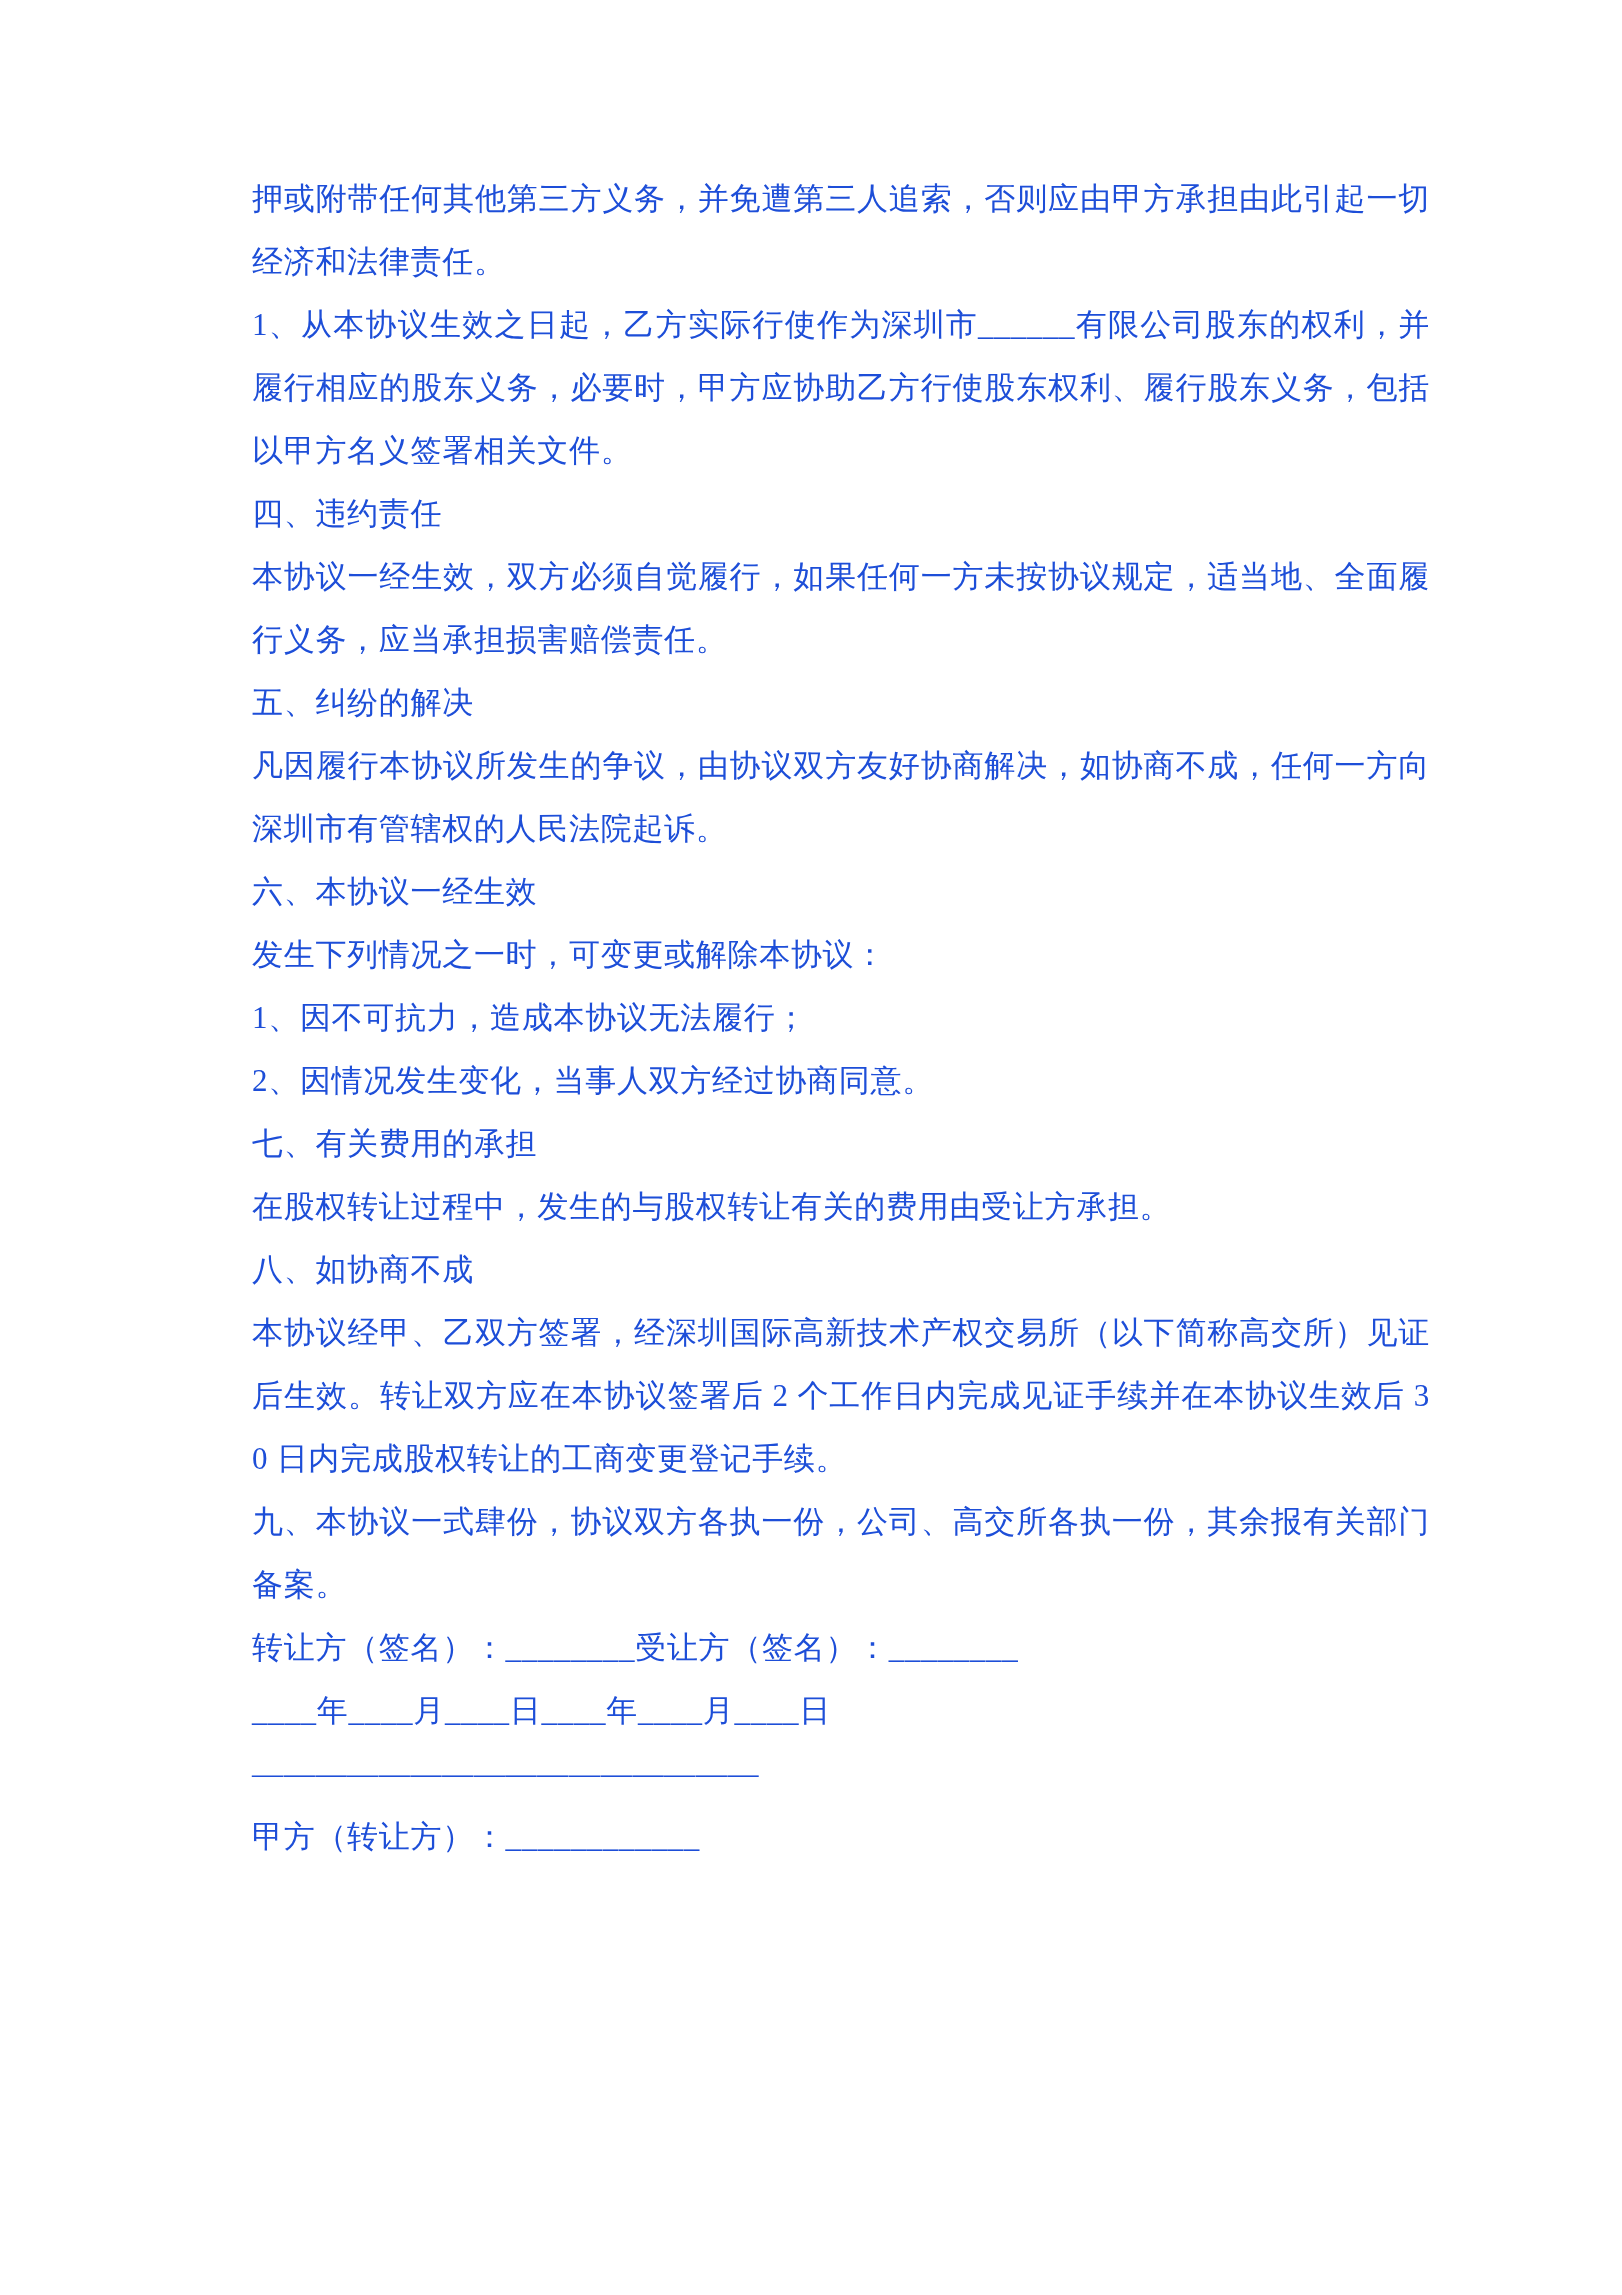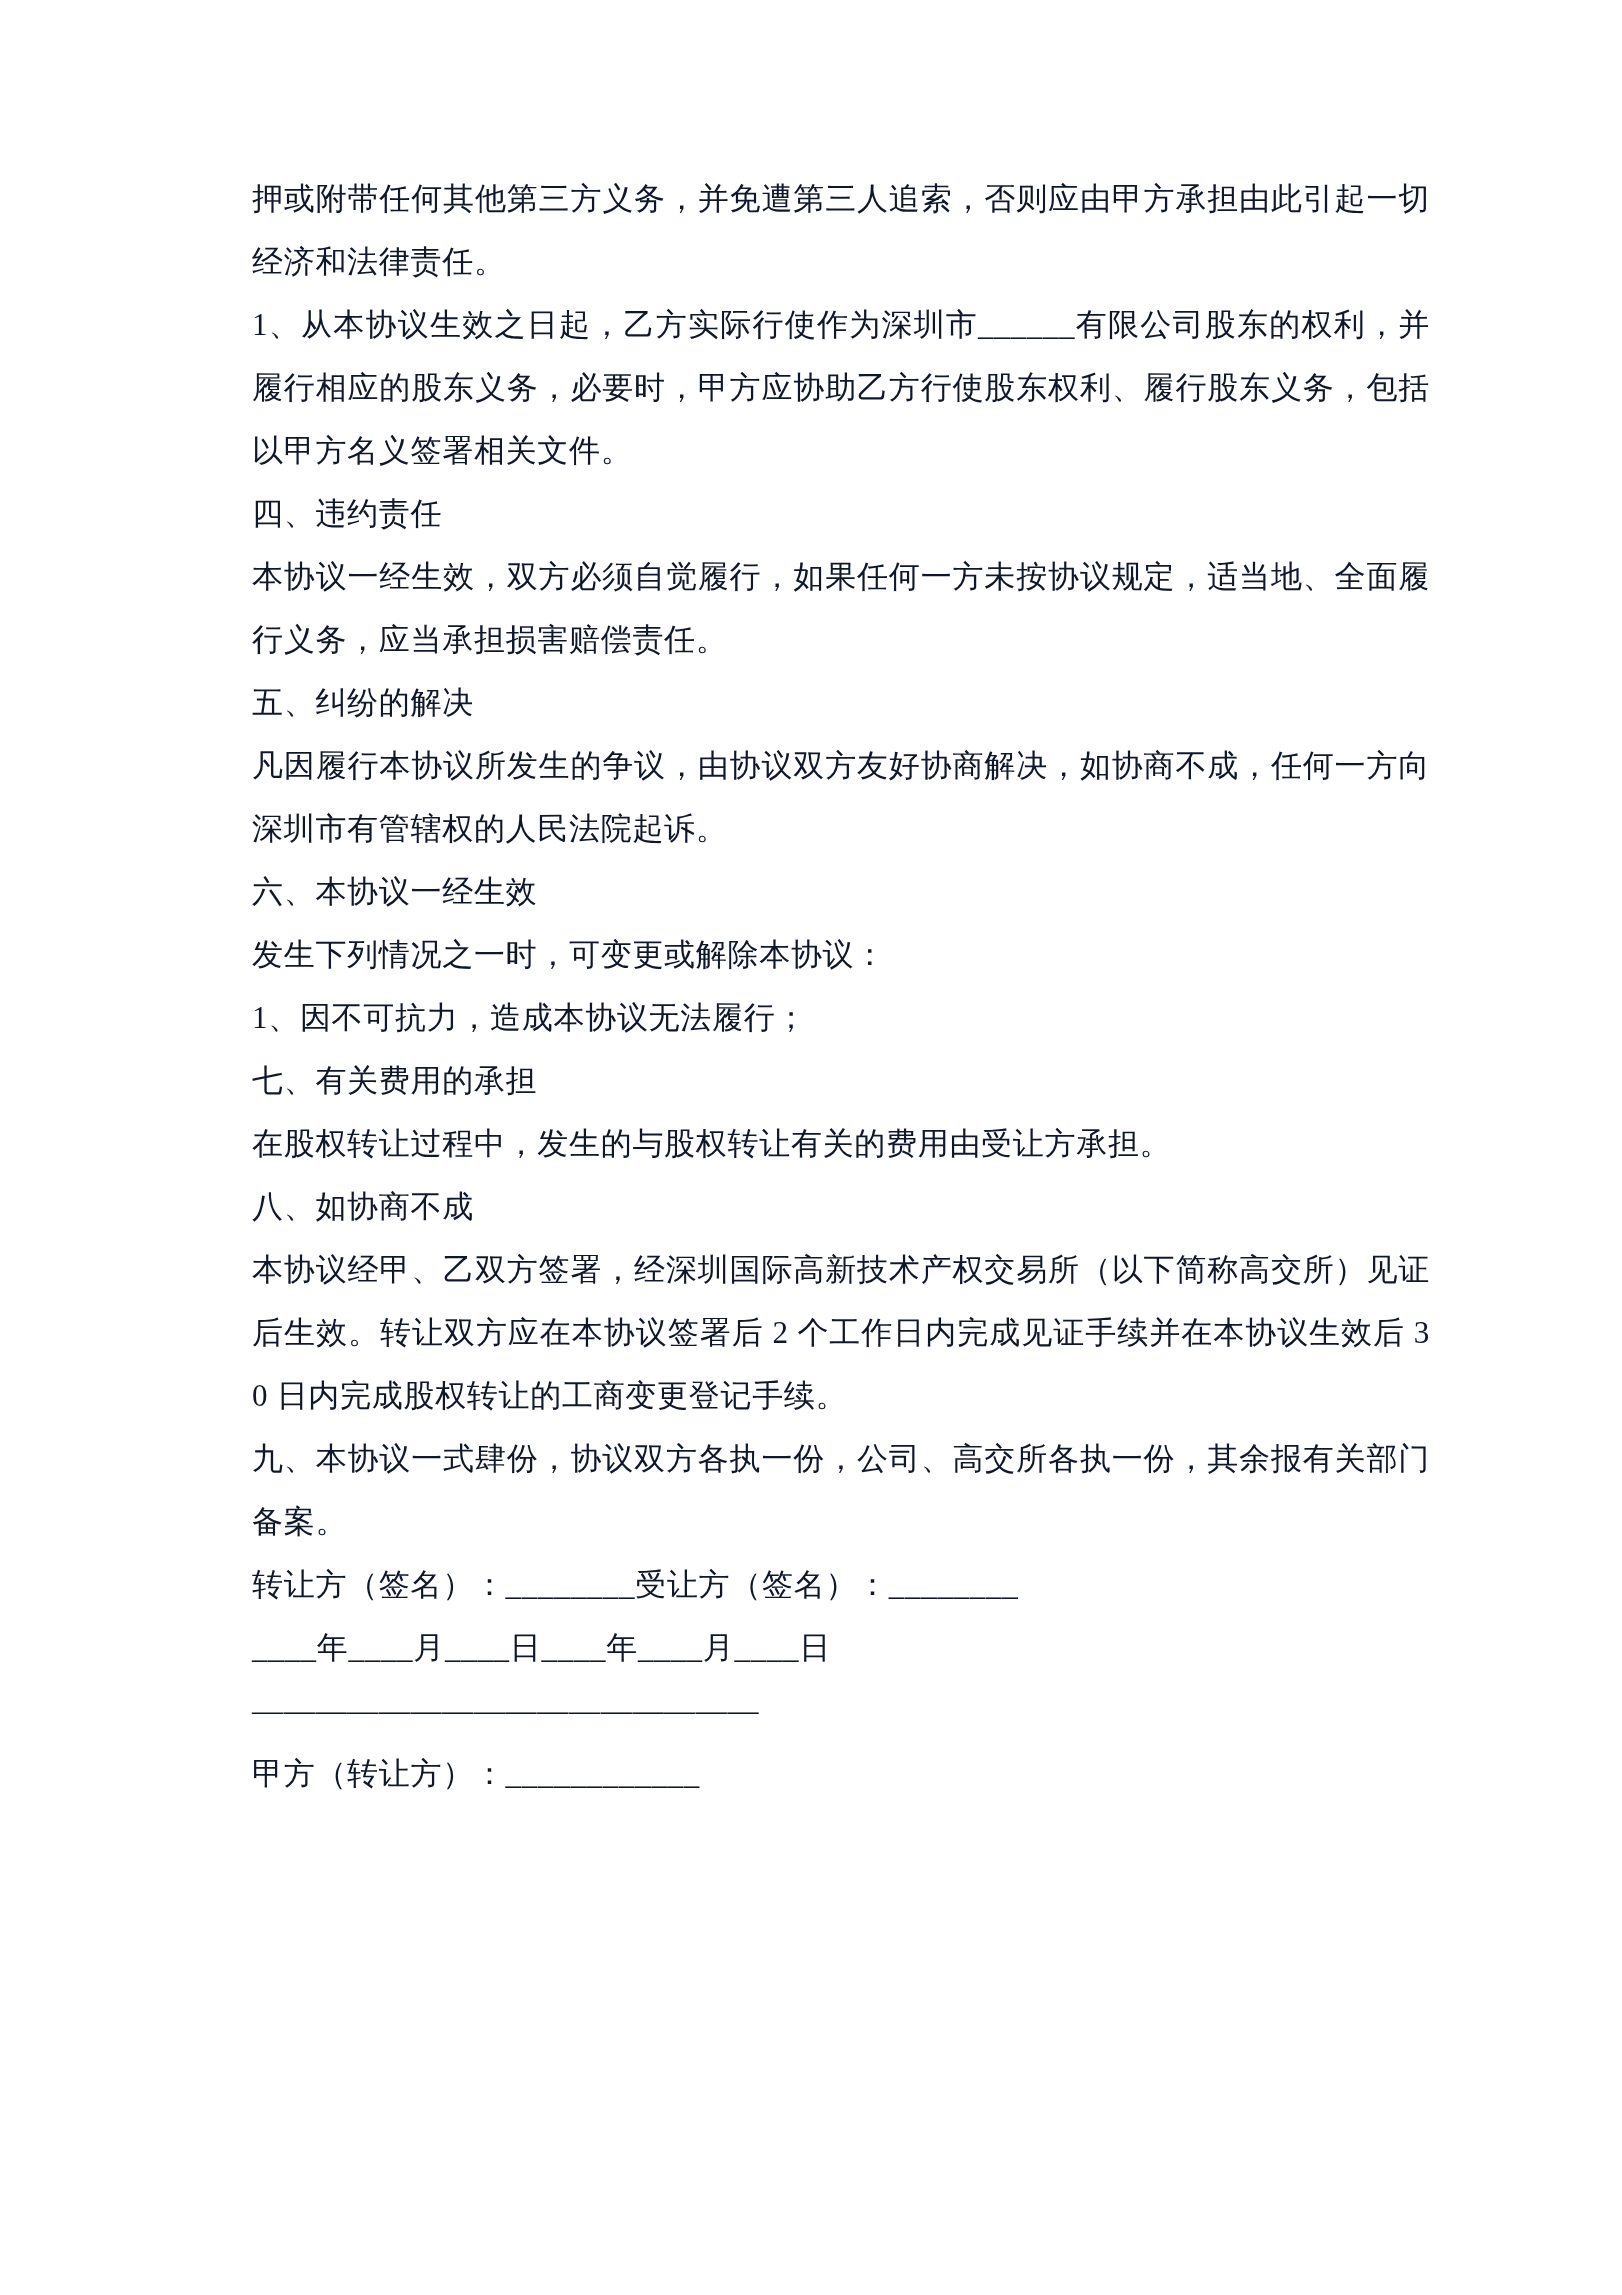--- a/index.html
+++ b/index.html
@@ -10,21 +10,21 @@
   .page {
     position: relative;
     width: 1623px;
     height: 2295px;
     background: #ffffff;
     box-sizing: border-box;
     padding: 167px 193px 0 252px;
     font-family: "Liberation Serif", "DejaVu Serif", serif;
     font-size: 31px;
     line-height: 63px;
-    color: #0f172a;
+    color: #1d4ed8;
     overflow: hidden;
   }
   .doc p {
     margin: 0;
     padding: 0;
     text-align: justify;
     text-justify: inter-ideograph;
     letter-spacing: 0.7px;
     word-break: break-all;
   }
@@ -39,20 +39,21 @@
   <div class="doc">
     <p>押或附带任何其他第三方义务，并免遭第三人追索，否则应由甲方承担由此引起一切经济和法律责任。</p>
     <p>1、从本协议生效之日起，乙方实际行使作为深圳市______有限公司股东的权利，并履行相应的股东义务，必要时，甲方应协助乙方行使股东权利、履行股东义务，包括以甲方名义签署相关文件。</p>
     <p>四、违约责任</p>
     <p>本协议一经生效，双方必须自觉履行，如果任何一方未按协议规定，适当地、全面履行义务，应当承担损害赔偿责任。</p>
     <p>五、纠纷的解决</p>
     <p>凡因履行本协议所发生的争议，由协议双方友好协商解决，如协商不成，任何一方向深圳市有管辖权的人民法院起诉。</p>
     <p>六、本协议一经生效</p>
     <p>发生下列情况之一时，可变更或解除本协议：</p>
     <p>1、因不可抗力，造成本协议无法履行；</p>
+    <p>2、因情况发生变化，当事人双方经过协商同意。</p>
     <p>七、有关费用的承担</p>
     <p>在股权转让过程中，发生的与股权转让有关的费用由受让方承担。</p>
     <p>八、如协商不成</p>
     <p>本协议经甲、乙双方签署，经深圳国际高新技术产权交易所（以下简称高交所）见证后生效。转让双方应在本协议签署后 2 个工作日内完成见证手续并在本协议生效后 30 日内完成股权转让的工商变更登记手续。</p>
     <p>九、本协议一式肆份，协议双方各执一份，公司、高交所各执一份，其余报有关部门备案。</p>
     <p class="left">转让方（签名）：________受让方（签名）：________</p>
     <p class="left">____年____月____日____年____月____日</p>
     <p class="left">————————————————</p>
     <p class="left">甲方（转让方）：____________</p>
   </div>

